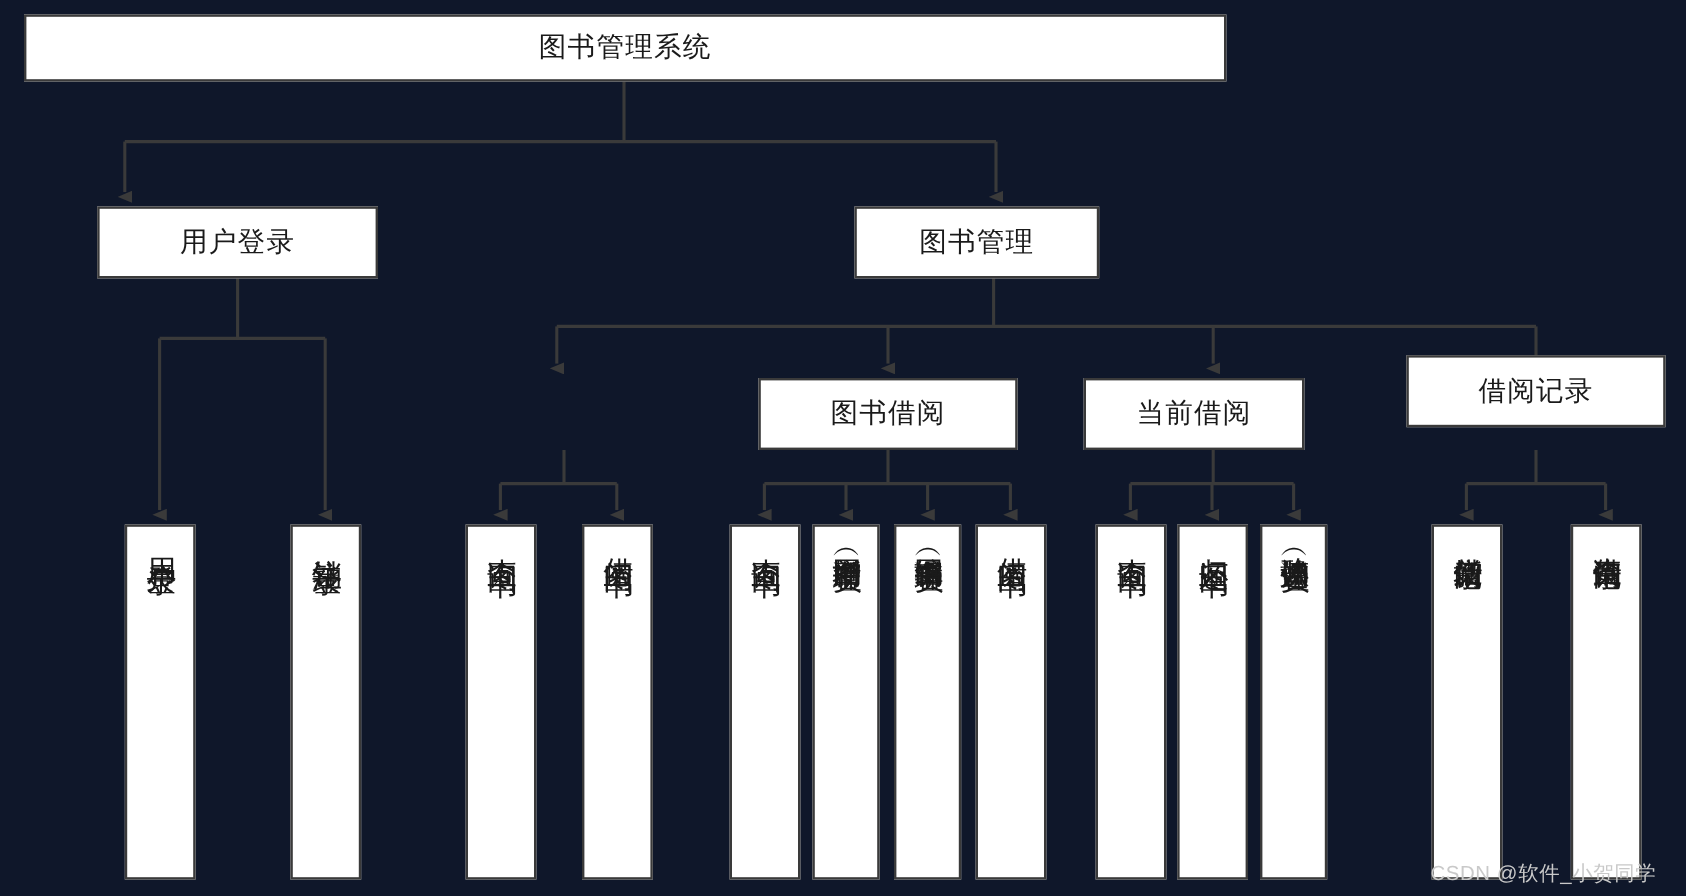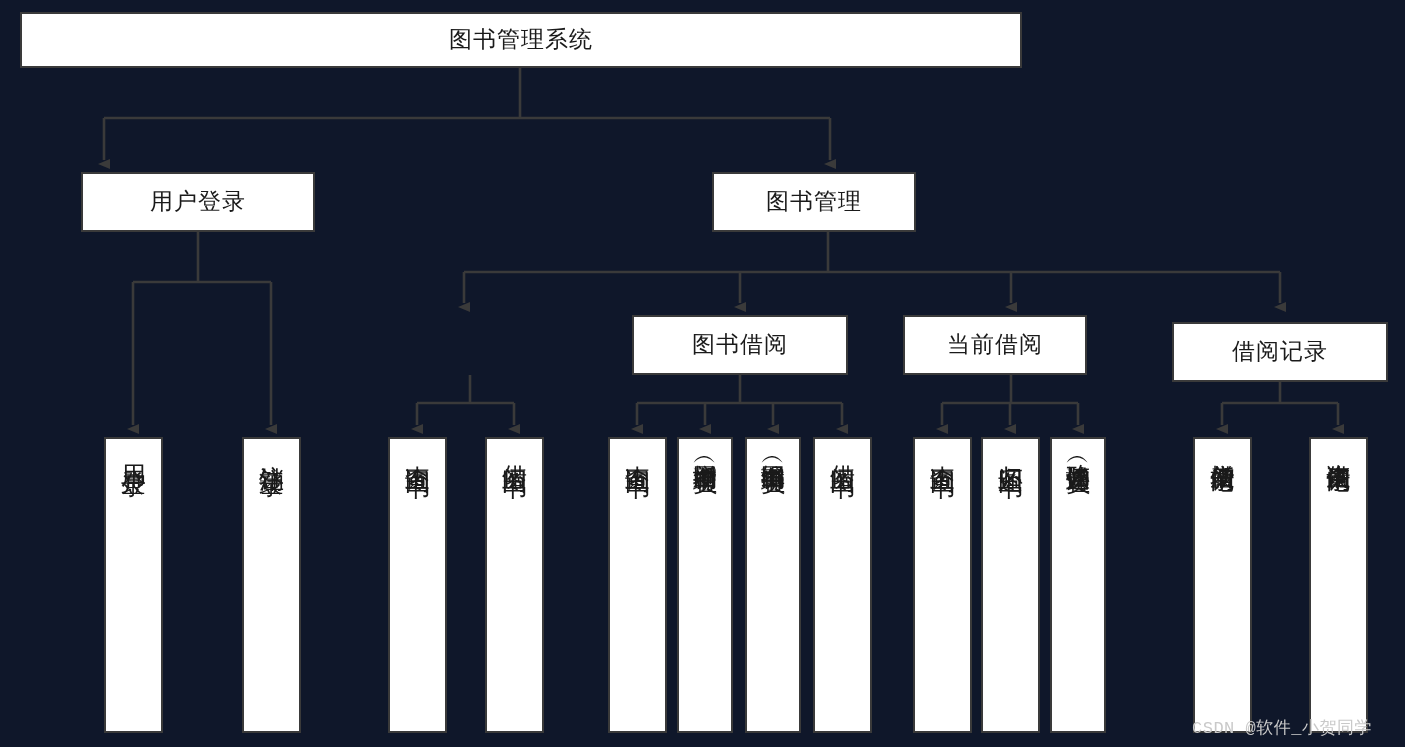--- a/index.html
+++ b/index.html
@@ -62,21 +62,20 @@
   }
   .watermark {
     position: absolute;
     left: 1192px;
     top: 716px;
     font-size: 17px;
     color: #c9c9c9;
     letter-spacing: 0.5px;
     z-index: 3;
     white-space: nowrap;
-    font-family: Liberation Mono, monospace;
   }
 </style>
 </head>
 <body>
 
 <div id="canvas">
 
   <svg class="edges" viewBox="0 0 1405 747">
     <defs>
       <marker id="arrow" markerWidth="10" markerHeight="12" refX="1" refY="6" orient="auto" markerUnits="userSpaceOnUse">
@@ -140,21 +139,21 @@
   <div class="node horizontal" style="left:712px; top:172px; width:204px; height:60px;">
     <span class="node-label">图书管理</span>
   </div>
 
   <div class="node horizontal" style="left:632px; top:315px; width:216px; height:60px;">
     <span class="node-label">图书借阅</span>
   </div>
   <div class="node horizontal" style="left:903px; top:315px; width:184px; height:60px;">
     <span class="node-label">当前借阅</span>
   </div>
-  <div class="node horizontal" style="left:1172px; top:322px; width:216px; height:60px;align-items:center;">
+  <div class="node horizontal" style="left:1172px; top:296px; width:216px; height:60px;align-items:center;">
     <span class="node-label">借阅记录</span>
   </div>
 
   <div class="node vertical" style="left:104px; top:437px; width:59px; height:296px;">
     <span class="node-label">用户登录</span>
   </div>
   <div class="node vertical" style="left:242px; top:437px; width:59px; height:296px;">
     <span class="node-label">注销登录</span>
   </div>
 

